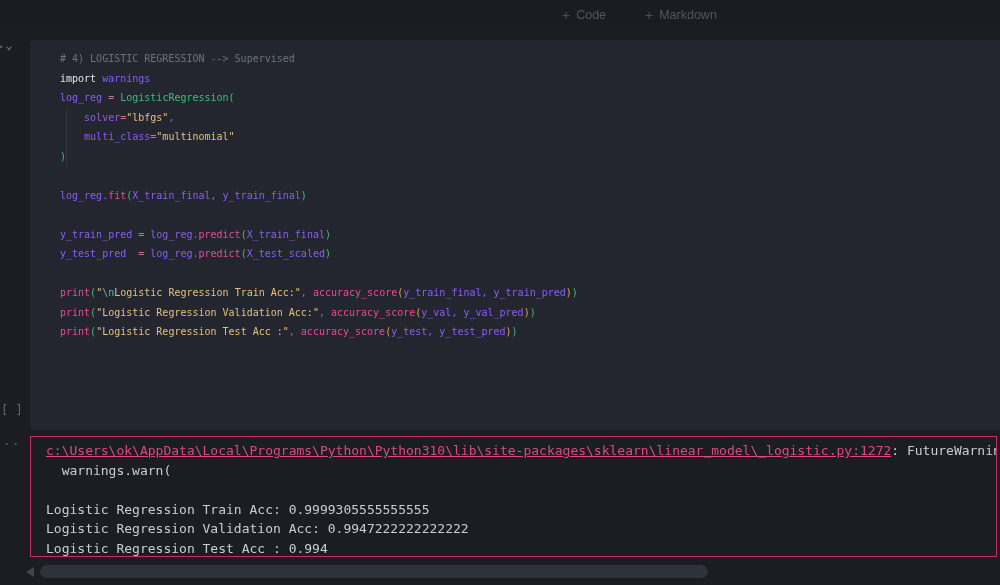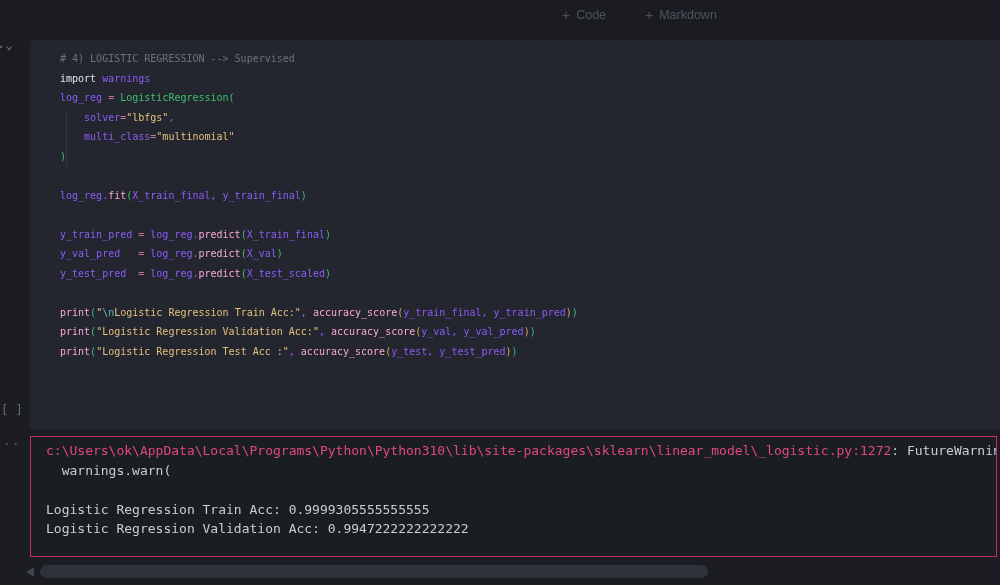--- a/index.html
+++ b/index.html
@@ -23,28 +23,28 @@
   .code-cell{position:absolute;left:30px;top:40px;width:970px;height:390px;
              background:#23262e;border-radius:4px 0 0 4px;}
   .indent-guide{position:absolute;left:36px;top:69px;width:1px;height:57px;background:#32363f;}
   #code-lines{position:absolute;left:30px;top:9px;}
   .code-line{white-space:pre;font-size:10px;line-height:19.5px;height:19.5px;}
 
   .tok-def{color:#8b5cf6}
   .tok-comment{color:#6b7280}
   .tok-kw{color:#e5e5e5}
   .tok-cls{color:#3fbf72}
-  .tok-fn{color:#f9a8d4}
+  .tok-fn{color:#ec4899}
   .tok-num{color:#ef5b68}
   .tok-str{color:#e5c07b}
   .tok-esc{color:#56b6c2}
   .tok-b1{color:#43b978}
   .tok-b2{color:#d8a657}
   .tok-op{color:#ca7594}
-  .tok-link{color:#e0487e;cursor:pointer;}
+  .tok-link{color:#e0487e;text-decoration:underline;cursor:pointer;}
   .tok-out{color:#c9ced5}
 
   
   .exec-count{position:absolute;left:1px;top:403px;font-size:12px;color:#646a75;white-space:pre;}
   .out-dots{position:absolute;left:3px;top:436px;font-size:13px;color:#5a6068;letter-spacing:1px;}
 
   
   .output-box{position:absolute;left:30px;top:436px;width:967px;height:121px;box-sizing:border-box;
               border:1px solid #c42e63;background:#1a1d22;overflow:hidden;}
   #output-lines{padding:4px 0 0 15px;}
@@ -83,38 +83,38 @@
         <div class="code-line"><span class="tok-comment"># 4) LOGISTIC REGRESSION --&gt; Supervised</span></div>
         <div class="code-line"><span class="tok-kw">import</span><span class="tok-def"> warnings</span></div>
         <div class="code-line"><span class="tok-def">log_reg </span><span class="tok-op">=</span><span class="tok-def"> </span><span class="tok-cls">LogisticRegression</span><span class="tok-b1">(</span></div>
         <div class="code-line"><span class="tok-def">    solver</span><span class="tok-op">=</span><span class="tok-str">"lbfgs"</span><span class="tok-def">,</span></div>
         <div class="code-line"><span class="tok-def">    multi_class</span><span class="tok-op">=</span><span class="tok-str">"multinomial"</span></div>
         <div class="code-line"><span class="tok-b1">)</span></div>
         <div class="code-line">&nbsp;</div>
         <div class="code-line"><span class="tok-def">log_reg.</span><span class="tok-fn">fit</span><span class="tok-b1">(</span><span class="tok-def">X_train_final, y_train_final</span><span class="tok-b1">)</span></div>
         <div class="code-line">&nbsp;</div>
         <div class="code-line"><span class="tok-def">y_train_pred </span><span class="tok-op">=</span><span class="tok-def"> log_reg.</span><span class="tok-fn">predict</span><span class="tok-b1">(</span><span class="tok-def">X_train_final</span><span class="tok-b1">)</span></div>
-        <div class="code-line"><span class="tok-def">y_val_pred   </span><span class="tok-op">=</span><span class="tok-def"> log_reg.</span><span class="tok-fn">predict</span><span class="tok-b1">(</span><span class="tok-def">X_val</span><span class="tok-b1">)</span></div>
         <div class="code-line"><span class="tok-def">y_test_pred  </span><span class="tok-op">=</span><span class="tok-def"> log_reg.</span><span class="tok-fn">predict</span><span class="tok-b1">(</span><span class="tok-def">X_test_scaled</span><span class="tok-b1">)</span></div>
         <div class="code-line">&nbsp;</div>
         <div class="code-line"><span class="tok-fn">print</span><span class="tok-b1">(</span><span class="tok-str">"</span><span class="tok-esc">\n</span><span class="tok-str">Logistic Regression Train Acc:"</span><span class="tok-def">, </span><span class="tok-fn">accuracy_score</span><span class="tok-b2">(</span><span class="tok-def">y_train_final, y_train_pred</span><span class="tok-b2">)</span><span class="tok-b1">)</span></div>
         <div class="code-line"><span class="tok-fn">print</span><span class="tok-b1">(</span><span class="tok-str">"Logistic Regression Validation Acc:"</span><span class="tok-def">, </span><span class="tok-fn">accuracy_score</span><span class="tok-b2">(</span><span class="tok-def">y_val, y_val_pred</span><span class="tok-b2">)</span><span class="tok-b1">)</span></div>
         <div class="code-line"><span class="tok-fn">print</span><span class="tok-b1">(</span><span class="tok-str">"Logistic Regression Test Acc :"</span><span class="tok-def">, </span><span class="tok-fn">accuracy_score</span><span class="tok-b2">(</span><span class="tok-def">y_test, y_test_pred</span><span class="tok-b2">)</span><span class="tok-b1">)</span></div>
       </div>
   </div>
 
   <div class="exec-count">[ ]</div>
   <div class="out-dots">··</div>
 
   <div class="output-box">
     <div id="output-lines">
         <div class="output-line"><span class="tok-link">c:\Users\ok\AppData\Local\Programs\Python\Python310\lib\site-packages\sklearn\linear_model\_logistic.py:1272</span><span class="tok-out">: FutureWarning</span></div>
         <div class="output-line"><span class="tok-out">  warnings.warn(</span></div>
         <div class="output-line">&nbsp;</div>
         <div class="output-line"><span class="tok-out">Logistic Regression Train Acc: 0.9999305555555555</span></div>
         <div class="output-line"><span class="tok-out">Logistic Regression Validation Acc: 0.9947222222222222</span></div>
+        <div class="output-line"><span class="tok-out">Logistic Regression Test Acc : 0.994</span></div>
       </div>
   </div>
 
   <div class="scroll-arrow-left"></div>
   <div class="scroll-thumb"></div>
 
 </div>
 
 </body></html>

